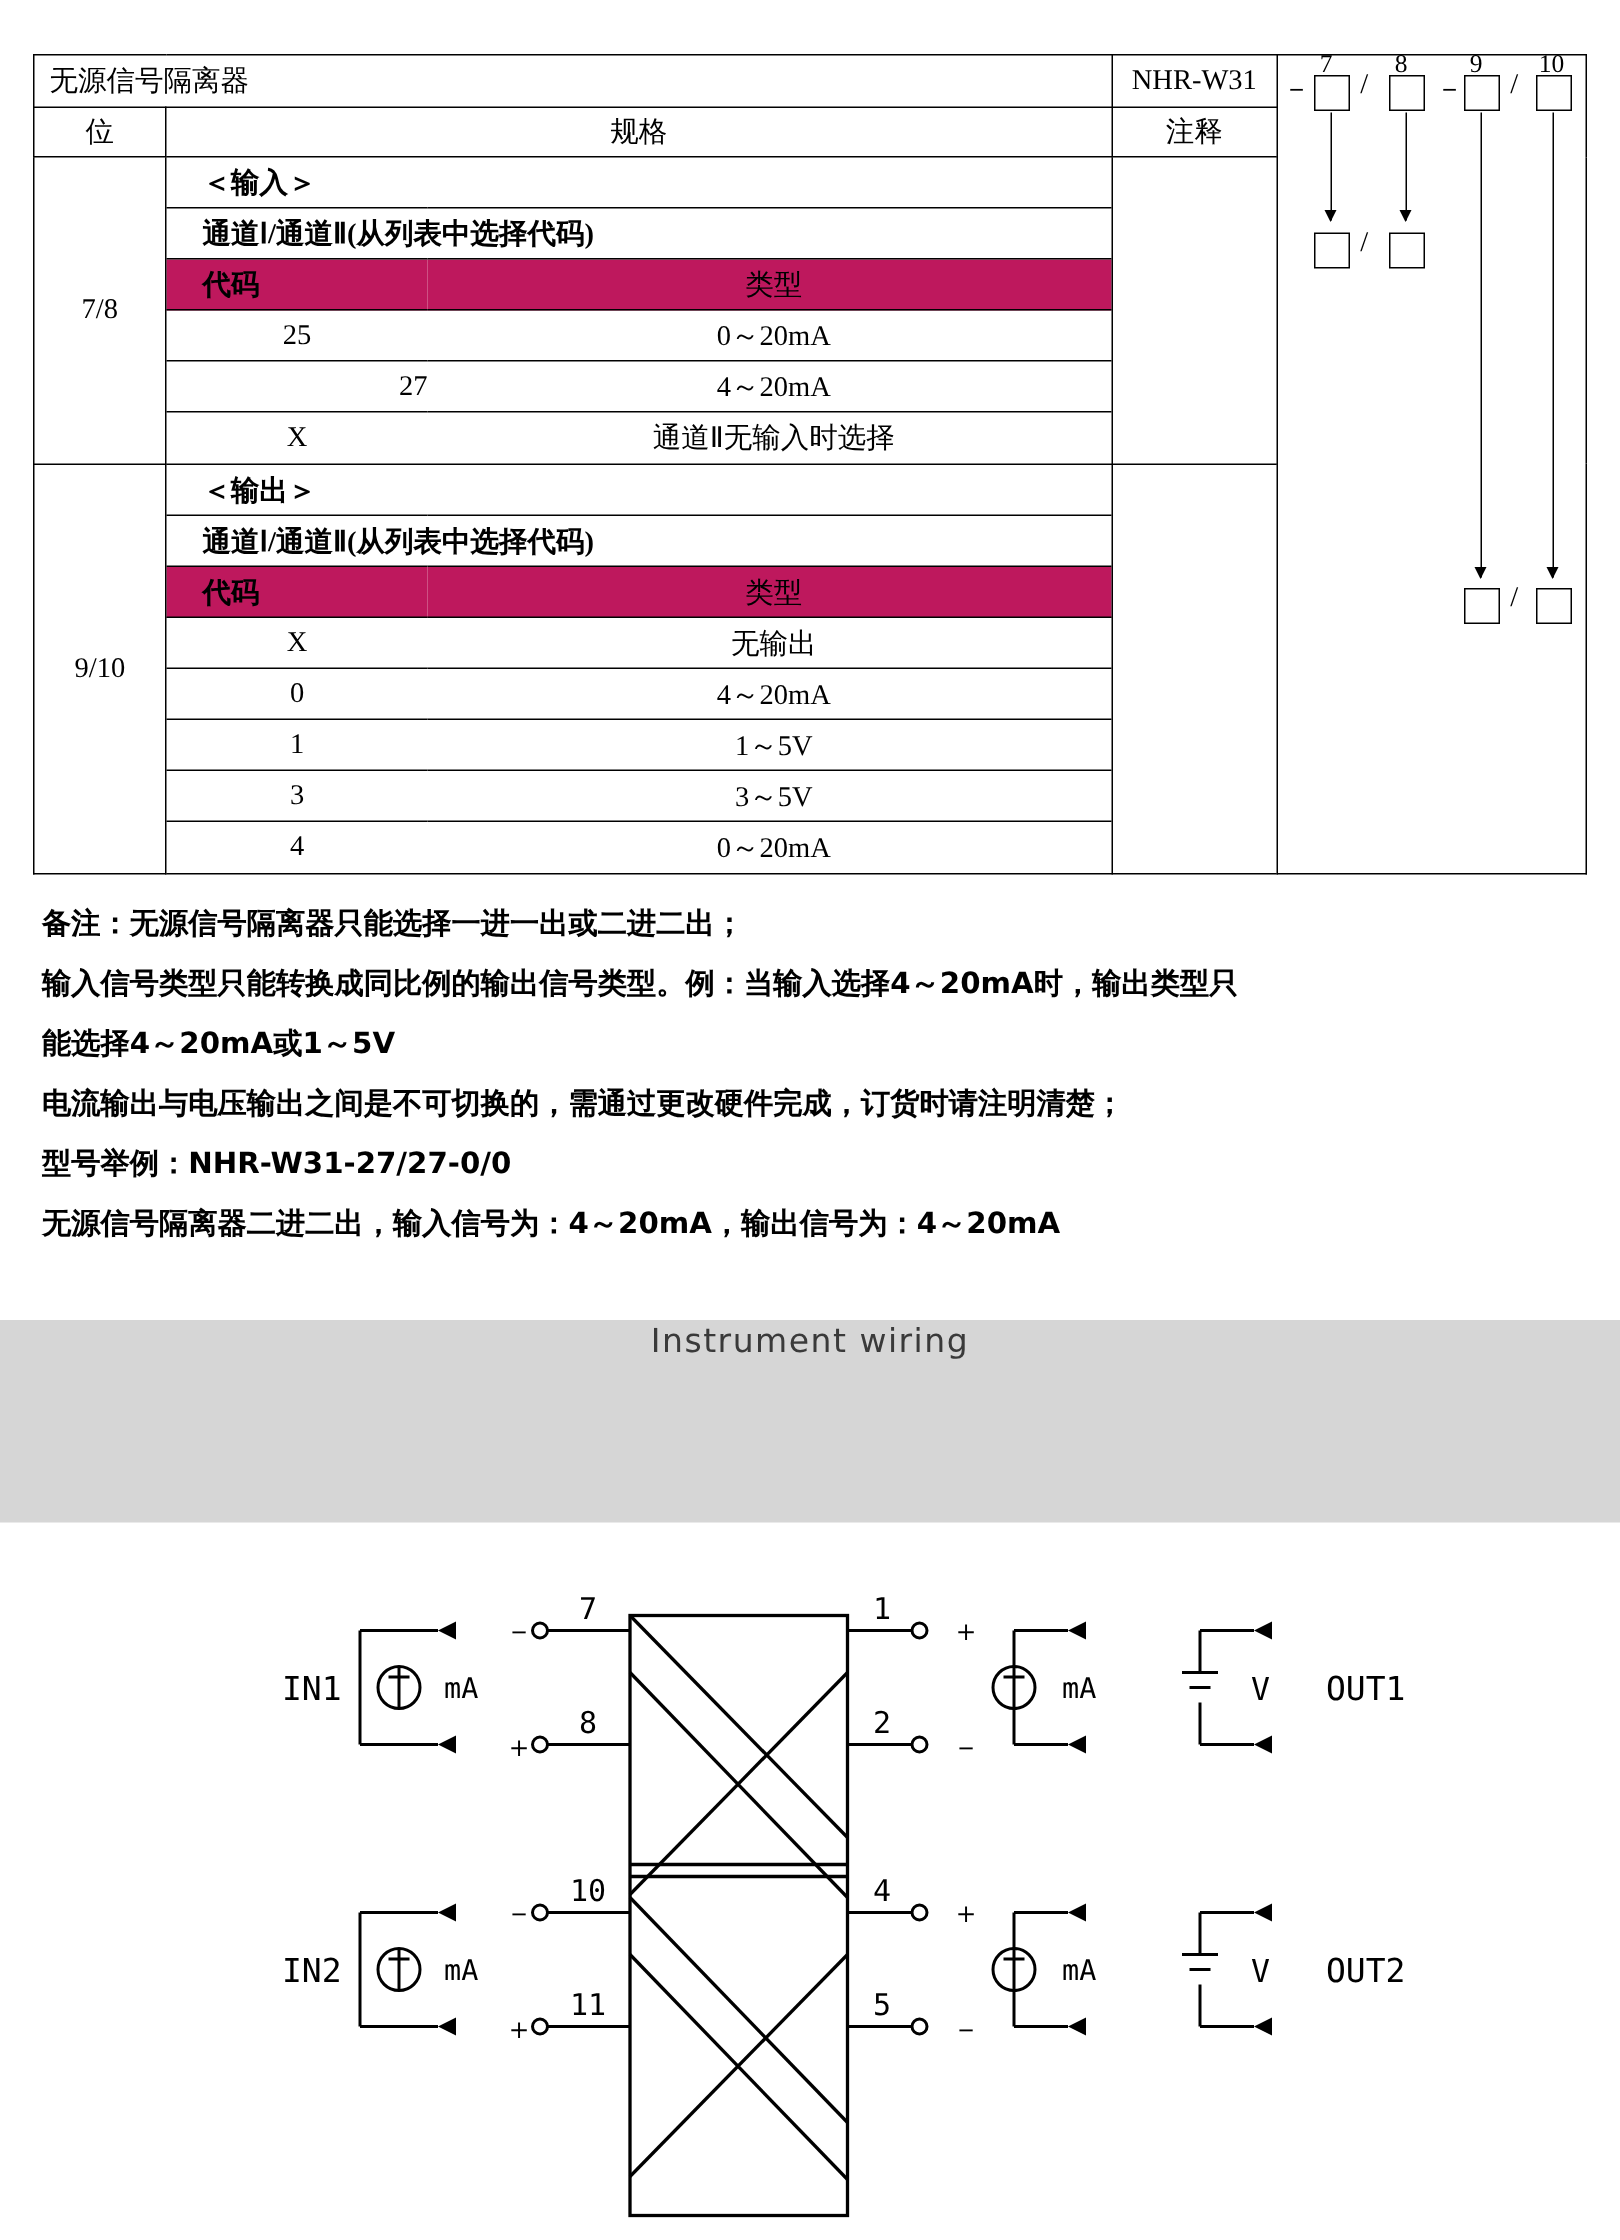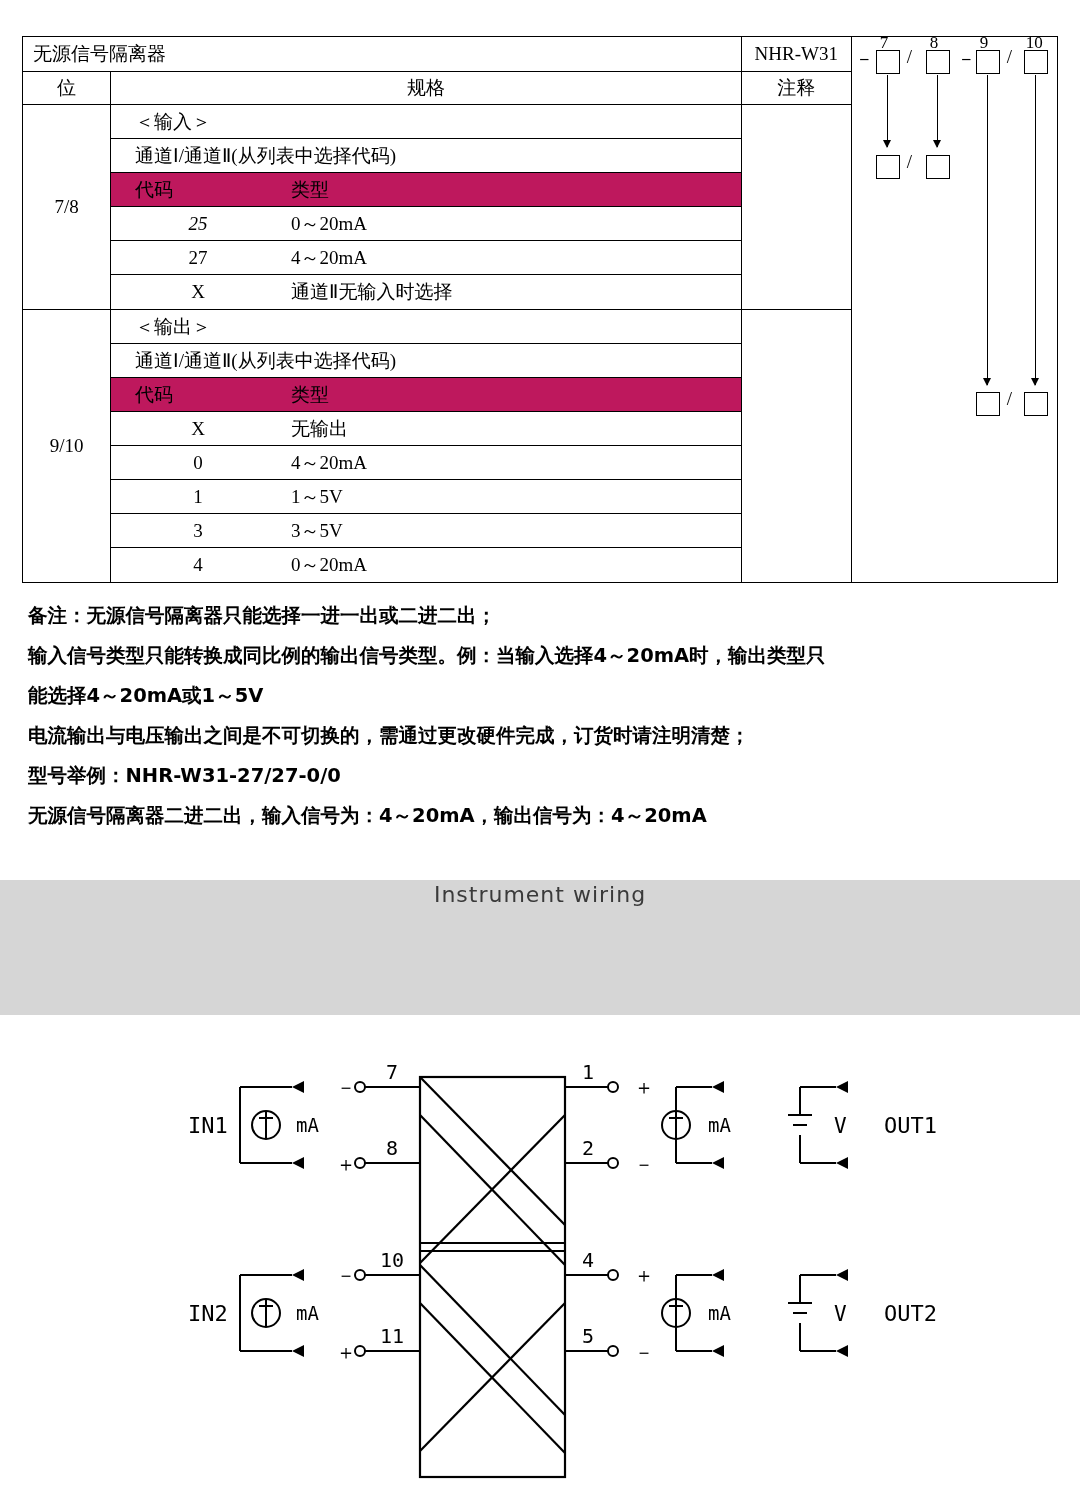--- a/index.html
+++ b/index.html
@@ -60,22 +60,22 @@
   table.inner td {
     border: 0;
     border-bottom: 1px solid #000;
     height: 33px;
     font-size: 19px;
     padding-left: 24px;
   }
   table.inner tr:last-child td { border-bottom: 0; }
   table.inner tr.shaded td { background: #be185d; }
   .code-col { width: 110px; text-align: center; padding-left: 0 !important; }
-  .type-col { padding-left: 6px !important; }
-  .sub-head { padding-left: 24px !important; }
+  .type-col { padding-left: 6px !important; text-align: center; }
+  .sub-head { padding-left: 24px !important; font-weight: bold; }
 
   
   .codebox-area {
     position: relative;
     height: 100%;
     width: 100%;
   }
   .num-lab {
     position: absolute;
     font-size: 17px;
@@ -226,25 +226,25 @@
             <td colspan="2" class="sub-head">＜输入＞</td>
           </tr>
           <tr>
             <td colspan="2" class="sub-head">通道Ⅰ/通道Ⅱ(从列表中选择代码)</td>
           </tr>
           <tr class="shaded">
             <td class="sub-head" style="width:150px;">代码</td>
             <td class="type-col">类型</td>
           </tr>
           <tr>
-            <td class="code-col" style="width:150px;font-style:italic;">25</td>
+            <td class="code-col" style="width:150px;">25</td>
             <td class="type-col">0～20mA</td>
           </tr>
           <tr>
-            <td class="code-col" style="width:150px;">27</td>
+            <td class="code-col" style="width:150px;text-align:right;">27</td>
             <td class="type-col">4～20mA</td>
           </tr>
           <tr>
             <td class="code-col" style="width:150px;">X</td>
             <td class="type-col">通道Ⅱ无输入时选择</td>
           </tr>
         </tbody>
             </table>
       </td>
       <td></td>

